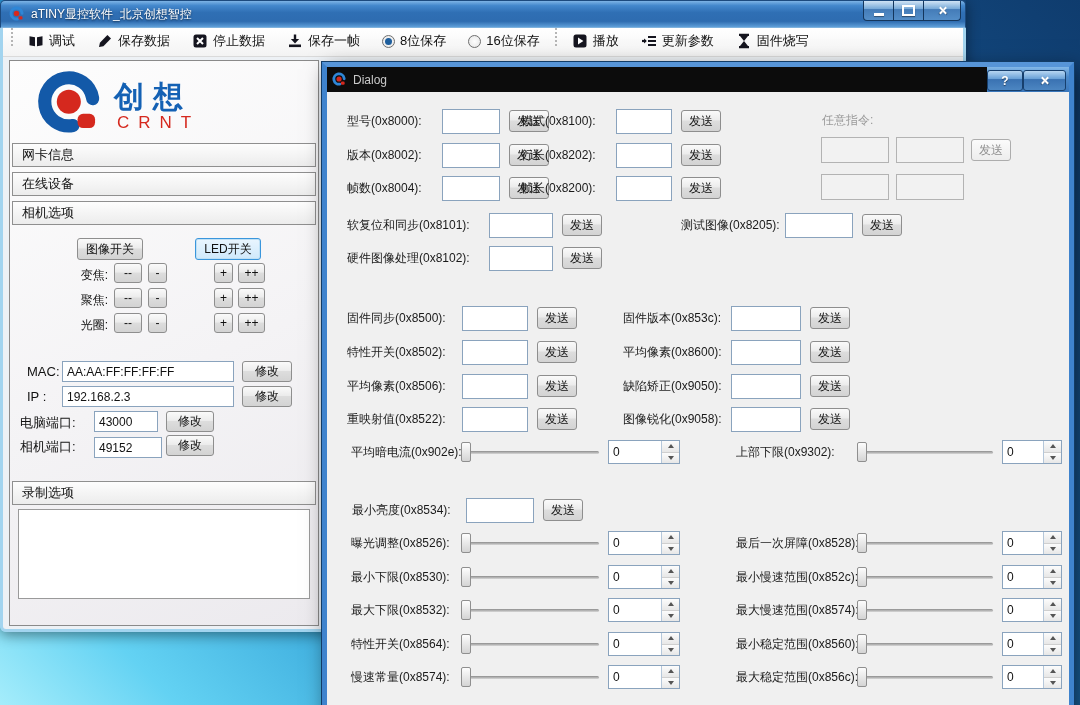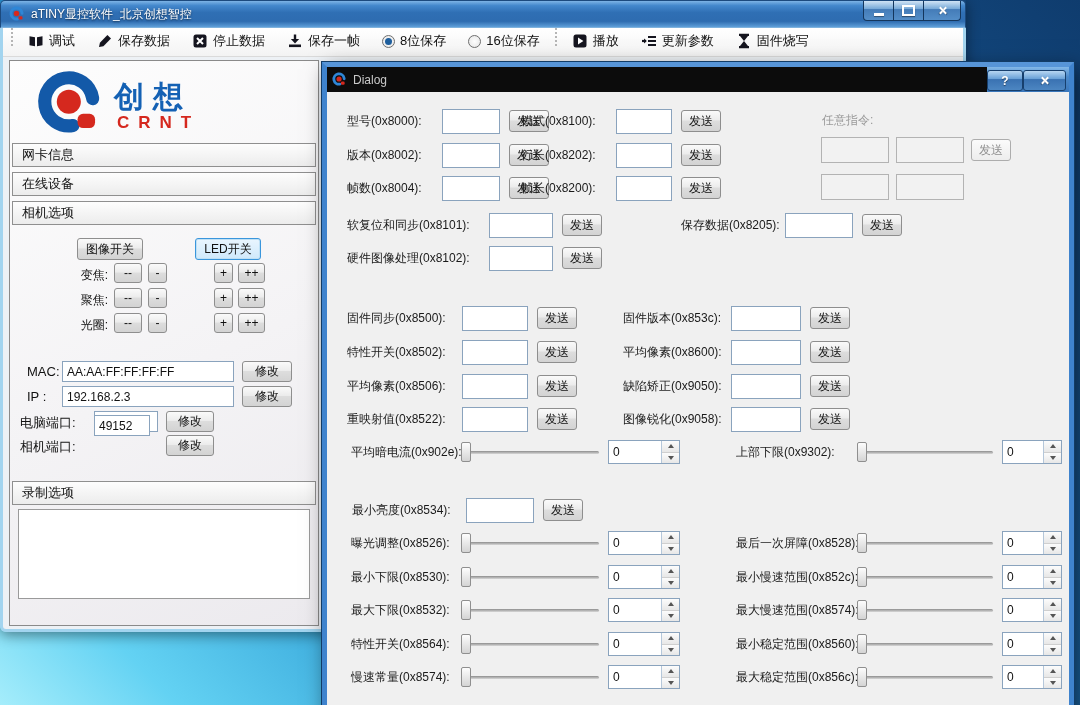--- a/index.html
+++ b/index.html
@@ -30,21 +30,21 @@
   .tb-item{display:flex;align-items:center;gap:5px;padding:0 11px;font-size:13px;color:#111;height:26px;cursor:default;white-space:nowrap;}
   .tb-item svg{flex:0 0 auto;}
   .radio{width:13px;height:13px;border-radius:50%;border:1px solid #6f6f6f;background:radial-gradient(#ffffff,#e4e4e4);
     display:flex;align-items:center;justify-content:center;box-sizing:border-box;}
   .radio .dot{width:7px;height:7px;border-radius:50%;background:#1f5f9e;display:none;}
   .radio.checked .dot{display:block;}
   
   .side-panel{position:absolute;left:6px;top:32px;width:310px;height:566px;border:1px solid #8a8a8a;
     background:linear-gradient(155deg,#fdfdfd 0%,#f4f3f5 55%,#eceaee 100%);box-sizing:border-box;}
   .logo-cn{position:absolute;left:104px;top:16px;font-size:30px;font-weight:bold;color:#1461b4;letter-spacing:9px;}
-  .logo-en{position:absolute;left:107px;top:52px;font-size:17px;font-weight:bold;color:#d5281e;letter-spacing:9px;}
+  .logo-en{position:absolute;left:107px;top:52px;font-size:17px;font-weight:normal;color:#d5281e;letter-spacing:9px;}
   .acc-bar{position:absolute;left:2px;right:2px;height:24px;border:1px solid #8f8f8f;box-sizing:border-box;
     background:linear-gradient(#fdfdfd,#ececec);display:flex;align-items:center;padding:0 9px;font-size:13px;color:#111;}
   .btn{display:inline-flex;align-items:center;justify-content:center;box-sizing:border-box;
     background:linear-gradient(#fafafa 0%,#ececec 45%,#dddddd 50%,#d3d3d3 100%);
     border:1px solid #8e8e8e;border-radius:3px;font-size:12px;color:#111;cursor:default;white-space:nowrap;}
   .btn-blue{background:linear-gradient(#e9f5fe 0%,#cfe9fb 100%);border:1px solid #3a96dc;box-shadow:0 0 0 1px #bfe0f5 inset;}
   .abs{position:absolute;}
   .cam-lbl{position:absolute;font-size:12px;color:#111;text-align:right;}
   .inp{background:#fff;border:1px solid #8aa3bd;box-sizing:border-box;font-size:12px;padding:1px 4px;
     font-family:"Liberation Sans",sans-serif;color:#111;outline:none;}
@@ -224,21 +224,21 @@
 
         <span class="net-lbl" style="left:17px;top:328px">IP :</span>
         <input class="inp abs" style="left: 52px; top: 325px; width: 172px; height: 21px;" value="192.168.2.3">
         <button class="btn abs" style="left:232px;top:325px;width:50px;height:21px">修改</button>
 
         <span class="net-lbl" style="left:10px;top:353px">电脑端口:</span>
         <input class="inp abs" style="left: 84px; top: 350px; width: 64px; height: 21px;" value="43000">
         <button class="btn abs" style="left:156px;top:350px;width:48px;height:21px">修改</button>
 
         <span class="net-lbl" style="left:10px;top:377px">相机端口:</span>
-        <input class="inp abs" style="left: 84px; top: 354px; width: 56px; height: 21px;" value="49152">
+        <input class="inp abs" style="left: 84px; top: 376px; width: 68px; height: 21px;" value="49152">
         <button class="btn abs" style="left:156px;top:374px;width:48px;height:21px">修改</button>
 
         <div class="acc-bar" style="top:420px">录制选项</div>
         <div class="listbox" style="left:8px;top:448px;width:292px;height:90px"></div>
       </div>
     </div>
   </div>
 
   <div class="dialog">
     <div class="dlg-titlebar">
@@ -300,21 +300,21 @@
         <input class="arb-inp" style="">
         <input class="arb-inp" style="">
       </div>
 
       <div class="r" style="left:20px;top:120px">
         <span class="lbl lw133">软复位和同步(0x8101):</span>
         <input class="inp dinp iw64" style="">
         <button class="btn send">发送</button>
       </div>
       <div class="r" style="left:354px;top:120px">
-        <span class="lbl lw95">保存数据(0x8205):</span>
+        <span class="lbl lw95">测试图像(0x8205):</span>
         <input class="inp dinp iw68" style="">
         <button class="btn send">发送</button>
       </div>
       <div class="r" style="left:20px;top:153px">
         <span class="lbl lw133">硬件图像处理(0x8102):</span>
         <input class="inp dinp iw64" style="">
         <button class="btn send">发送</button>
       </div>
 
       <div class="r" style="left:20px;top:213px">

